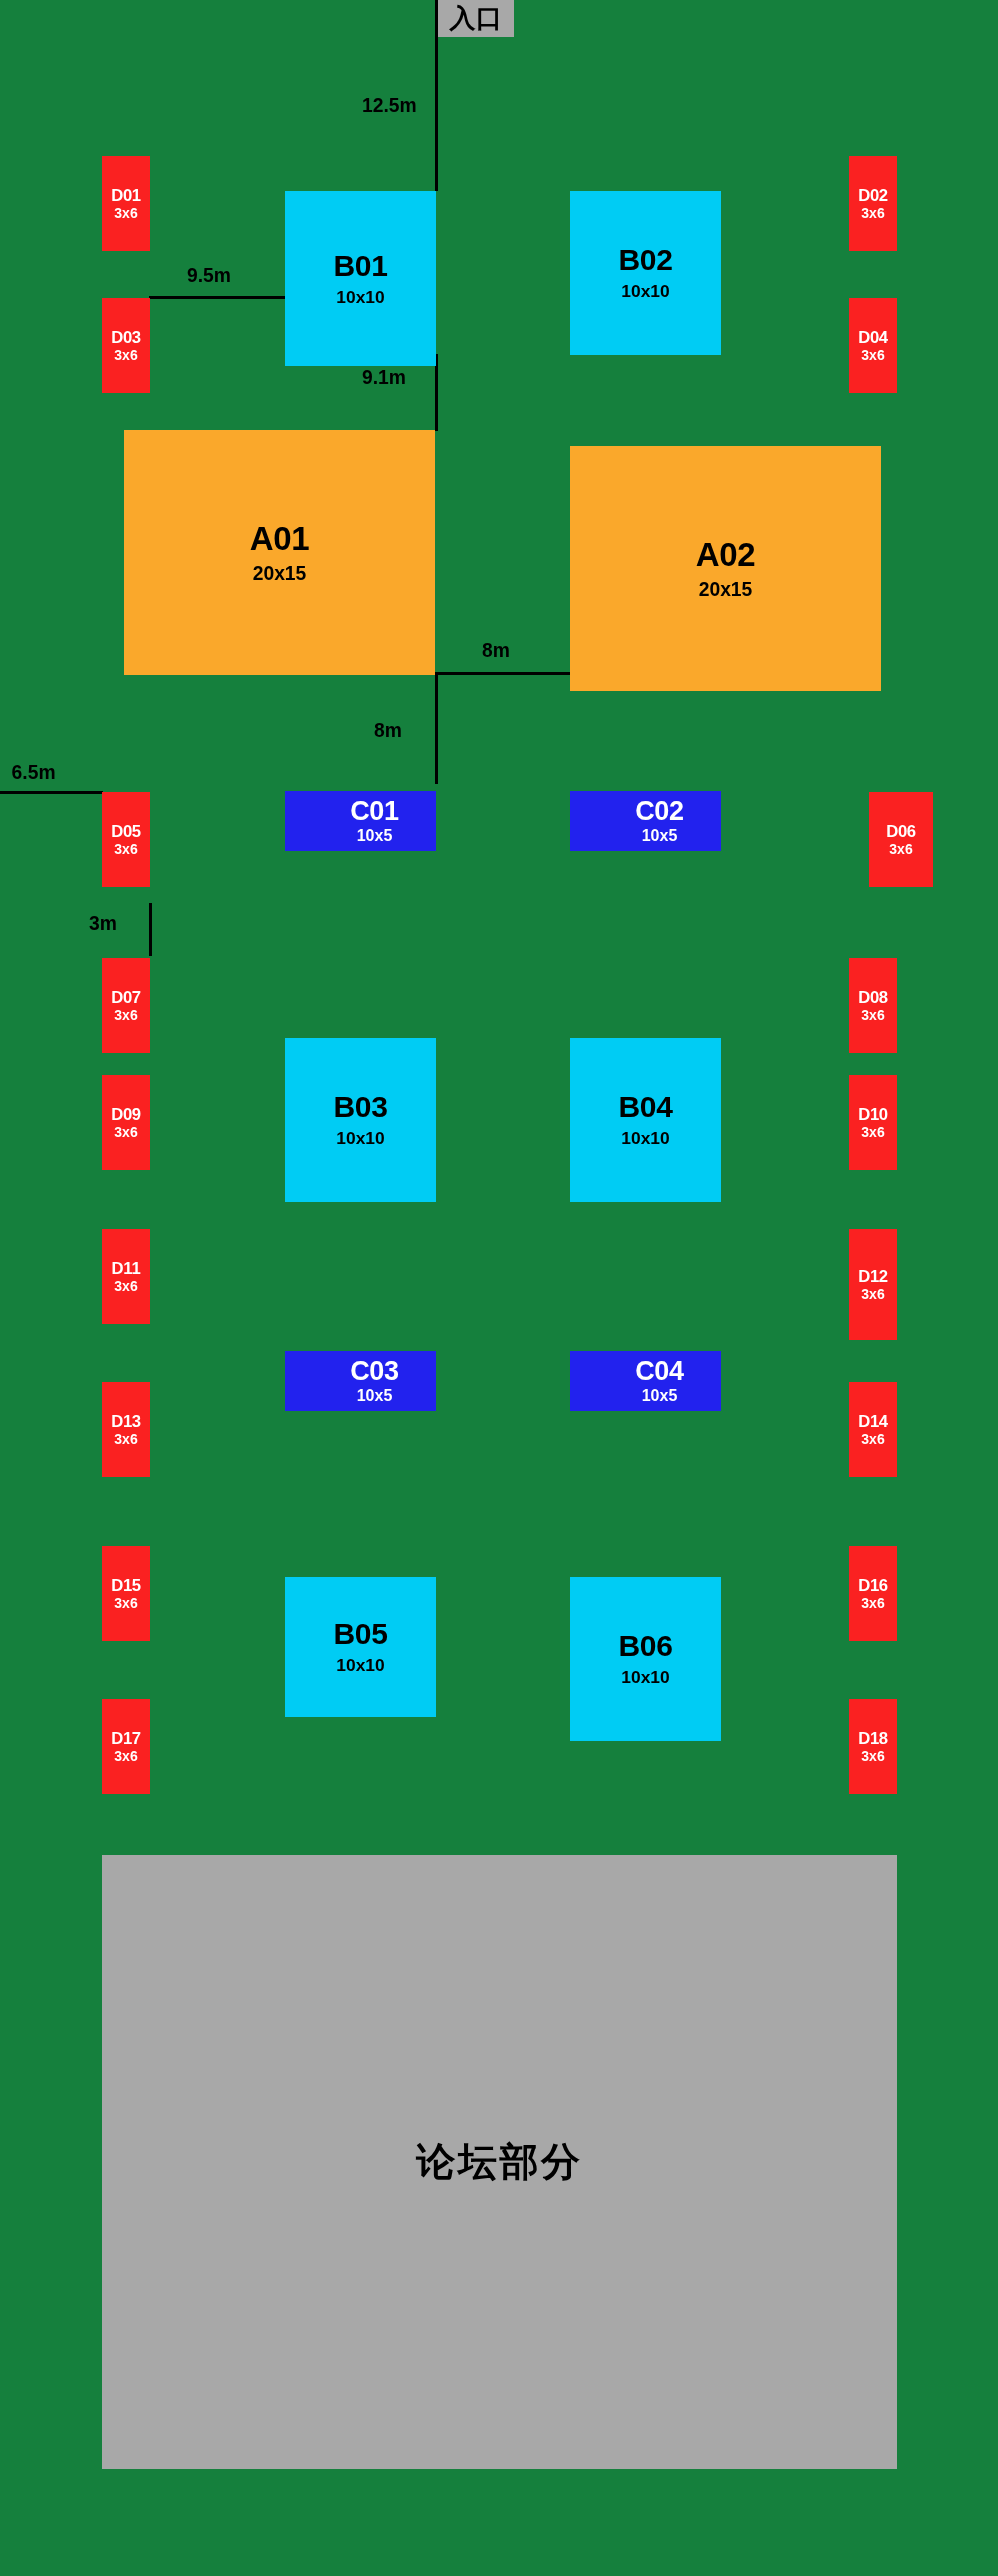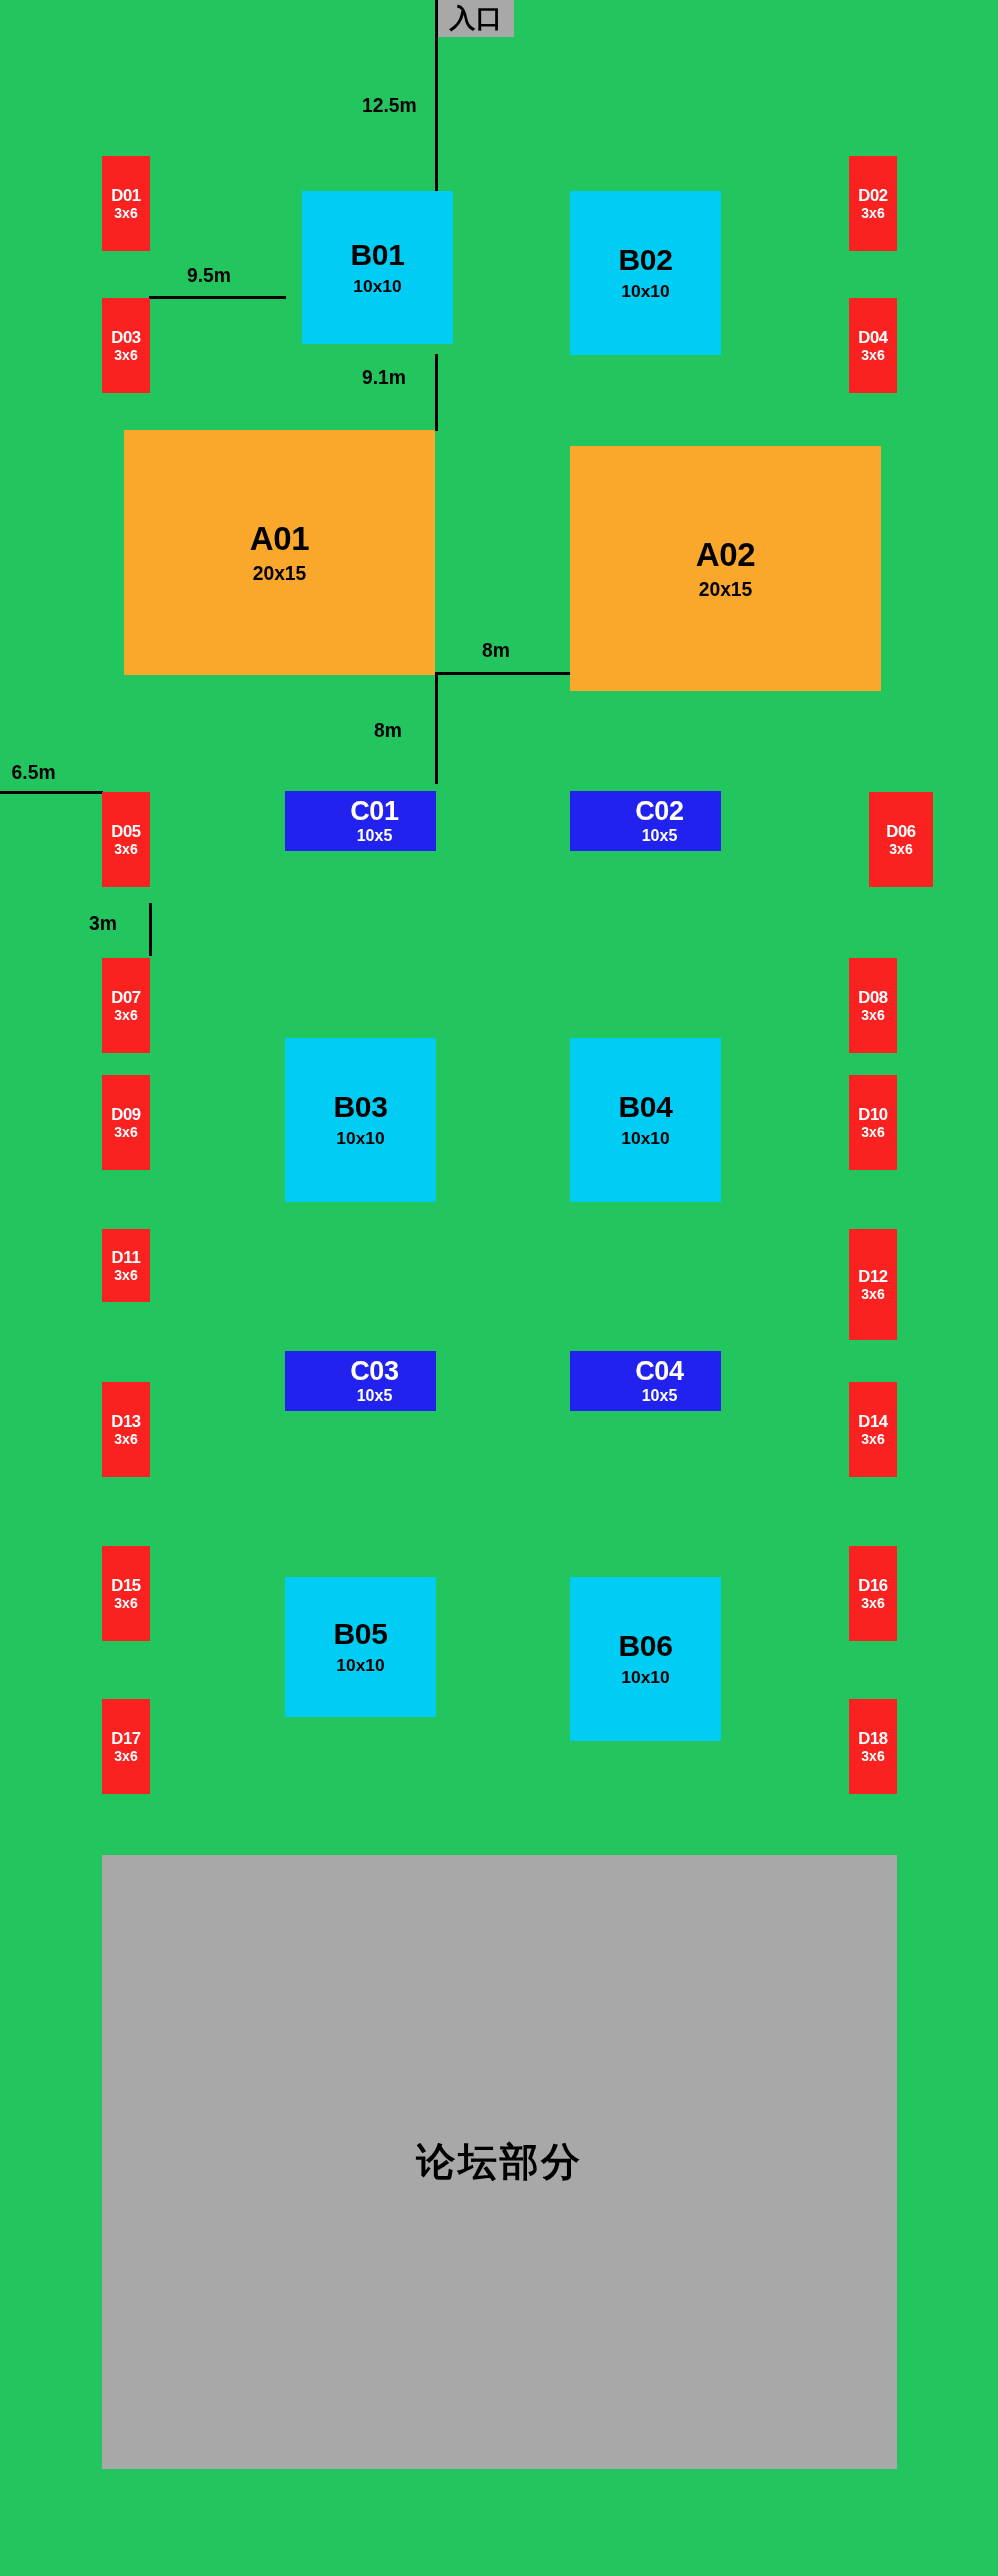--- a/index.html
+++ b/index.html
@@ -9,21 +9,21 @@
     background: #ffffff;
   }
   body {
     font-family: "Liberation Sans", "DejaVu Sans", sans-serif;
   }
 
   #plan {
     position: relative;
     width: 999px;
     height: 2576px;
-    background: #22c55e;
+    background: #15803d;
     overflow: hidden;
   }
 
   
   .booth {
     position: absolute;
     box-sizing: border-box;
     display: flex;
     flex-direction: column;
     align-items: center;
@@ -169,21 +169,21 @@
   <div class="booth type-d" style="left:102px; top:298px; width:48px; height:95px;">
     <span class="bname">D03</span>
     <span class="bsize">3x6</span>
   </div>
 
   <div class="booth type-d" style="left:849px; top:298px; width:48px; height:95px;">
     <span class="bname">D04</span>
     <span class="bsize">3x6</span>
   </div>
 
-  <div class="booth type-b" style="left:285px; top:191px; width:151px; height:153px;margin-left:17px;">
+  <div class="booth type-b" style="left:285px; top:191px; width:151px; height:175px;">
     <span class="bname">B01</span>
     <span class="bsize">10x10</span>
   </div>
 
   <div class="booth type-b" style="left:570px; top:191px; width:151px; height:164px;">
     <span class="bname">B02</span>
     <span class="bsize">10x10</span>
   </div>
 
   <div class="booth type-a" style="left:124px; top:430px; width:311px; height:245px;">
@@ -239,21 +239,21 @@
   <div class="booth type-b" style="left:285px; top:1038px; width:151px; height:164px;">
     <span class="bname">B03</span>
     <span class="bsize">10x10</span>
   </div>
 
   <div class="booth type-b" style="left:570px; top:1038px; width:151px; height:164px;">
     <span class="bname">B04</span>
     <span class="bsize">10x10</span>
   </div>
 
-  <div class="booth type-d" style="left:102px; top:1229px; width:48px; height:73px;">
+  <div class="booth type-d" style="left:102px; top:1229px; width:48px; height:95px;">
     <span class="bname">D11</span>
     <span class="bsize">3x6</span>
   </div>
 
   <div class="booth type-d" style="left:849px; top:1229px; width:48px; height:111px;">
     <span class="bname">D12</span>
     <span class="bsize">3x6</span>
   </div>
 
   <div class="booth type-d" style="left:102px; top:1382px; width:48px; height:95px;">

